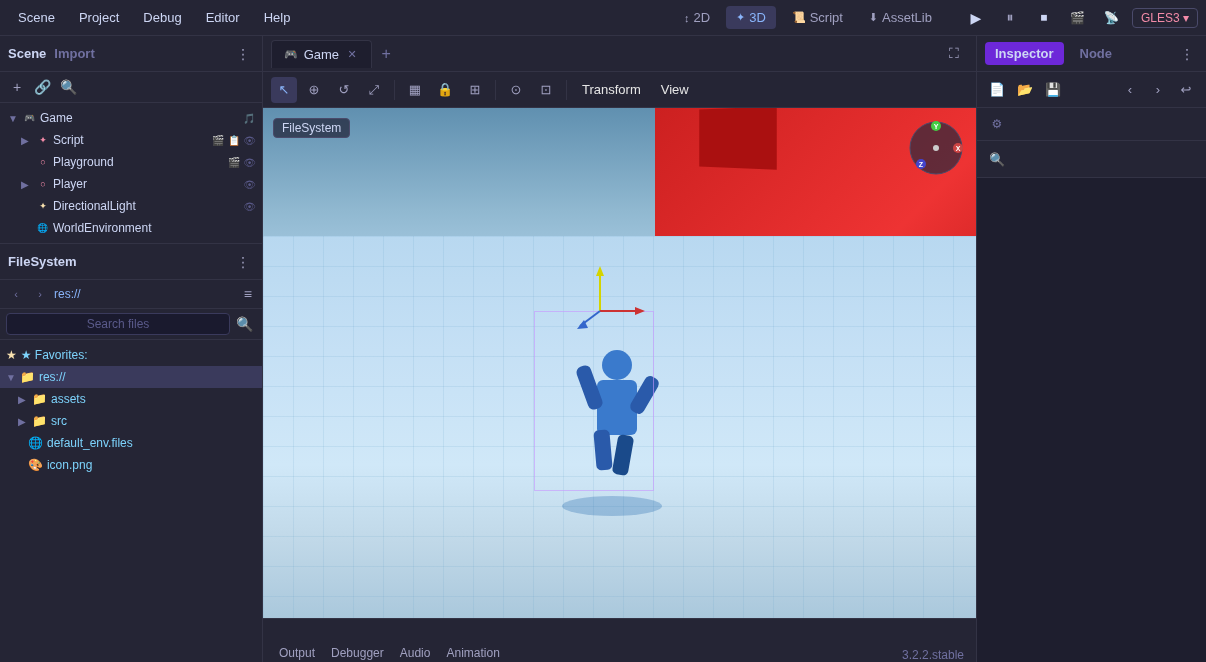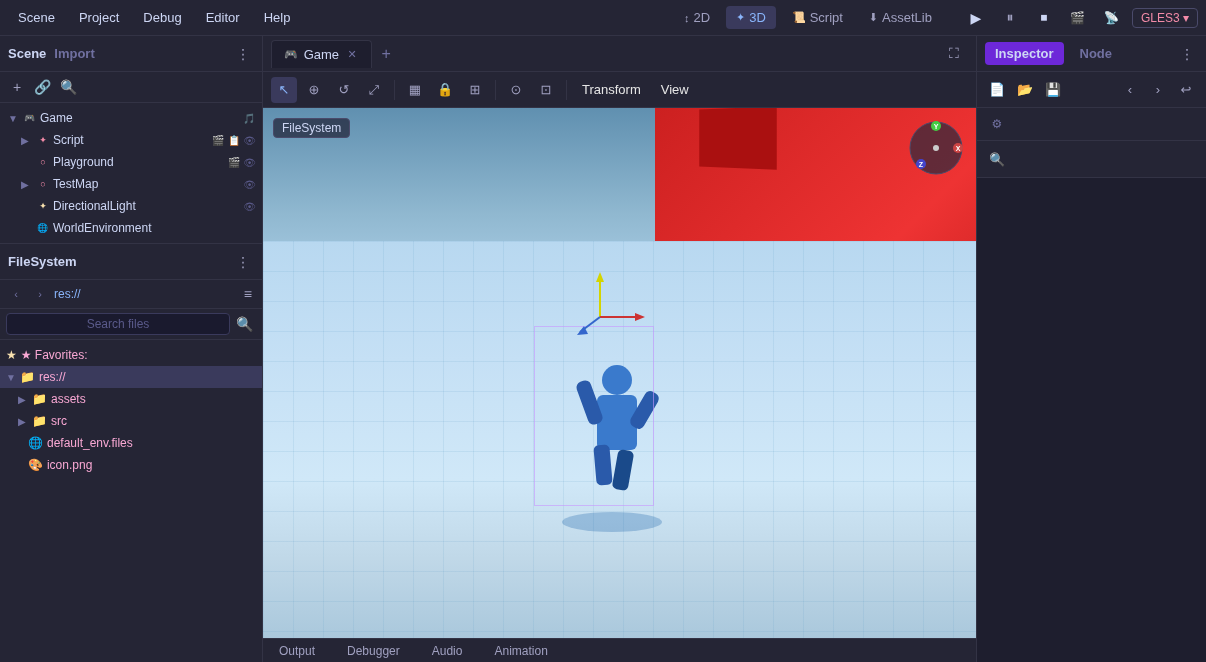--- a/index.html
+++ b/index.html
@@ -259,21 +259,21 @@
       cursor: pointer;
       height: 22px;
       gap: 4px;
     }
     .fs-item.selected { background: #3a3a5c; }
     .fs-item.favorites-header { color: #f9e2af; font-size: 12px; }
     .fs-arrow { color: #7070a0; font-size: 10px; width: 10px; }
     .fs-folder-icon { color: #89b4fa; font-size: 12px; }
     .fs-file-icon { color: #a6e3a1; font-size: 12px; }
     .fs-globe-icon { color: #89dceb; font-size: 12px; }
-    .fs-label { font-size: 12px; color: #f9a8d4; }
+    .fs-label { font-size: 12px; color: #7dd3fc; }
 
     
     #center-panel {
       flex: 1;
       display: flex;
       flex-direction: column;
       background: #1a1a2e;
       overflow: hidden;
     }
 
@@ -498,26 +498,26 @@
       left: 38%;
       width: 120px;
       height: 180px;
       border: 1px solid rgba(200,150,255,0.6);
       pointer-events: none;
     }
 
     
     #status-bar {
       display: flex;
-      align-items: center;
+      align-items: flex-end;
       background: #252535;
-      height: 24px;
+      height: 44px;
       padding: 0 12px;
       border-top: 1px solid #333345;
-      gap: 24px;
+      gap: 8px;
     }
     .status-tab {
       color: #a0a0c0;
       font-size: 12px;
       cursor: pointer;
       padding: 2px 4px;
       border-radius: 3px;
     }
     .status-version {
       margin-left: auto;
@@ -684,21 +684,21 @@
           <span class="tree-arrow" style="width:12px"></span>
           <span class="node-icon red">○</span>
           <span class="tree-label">Playground</span>
           <span class="tree-row-icons">🎬 👁</span>
         </div>
 
         <div class="tree-item">
           <span style="width:10px;display:inline-block"></span>
           <span class="tree-arrow">▶</span>
           <span class="node-icon red">○</span>
-          <span class="tree-label">TestMap</span>
+          <span class="tree-label">Player</span>
           <span class="tree-row-icons">👁</span>
         </div>
 
         <div class="tree-item">
           <span style="width:10px;display:inline-block"></span>
           <span class="tree-arrow" style="width:12px"></span>
           <span class="node-icon light">✦</span>
           <span class="tree-label">DirectionalLight</span>
           <span class="tree-row-icons">👁</span>
         </div>

